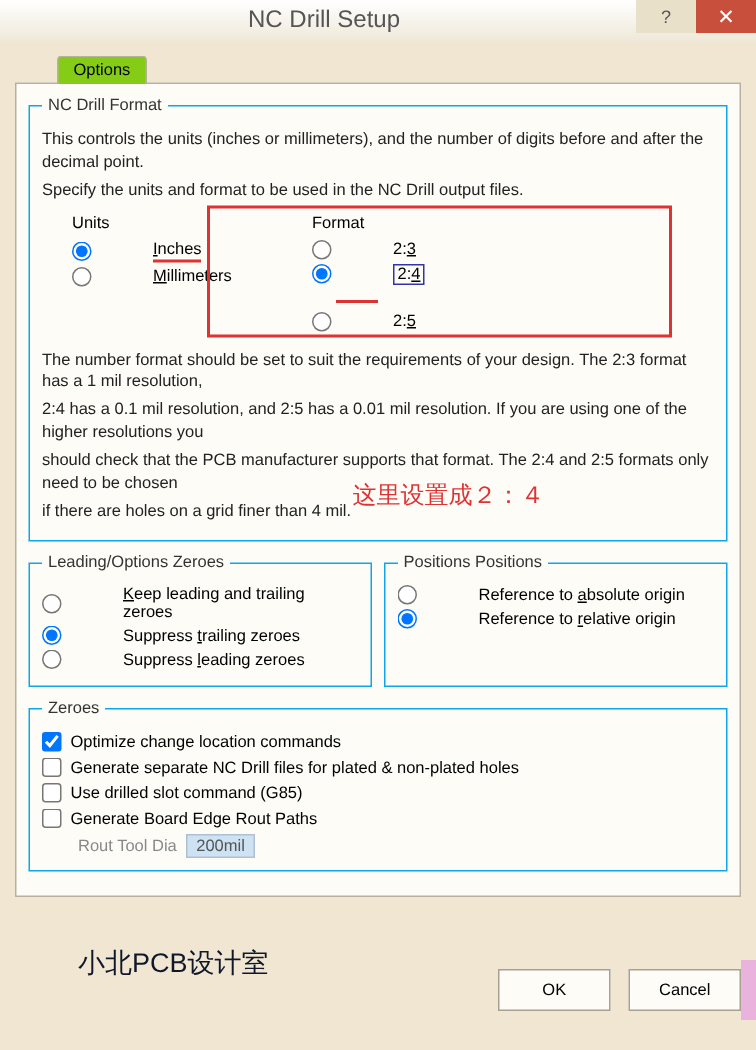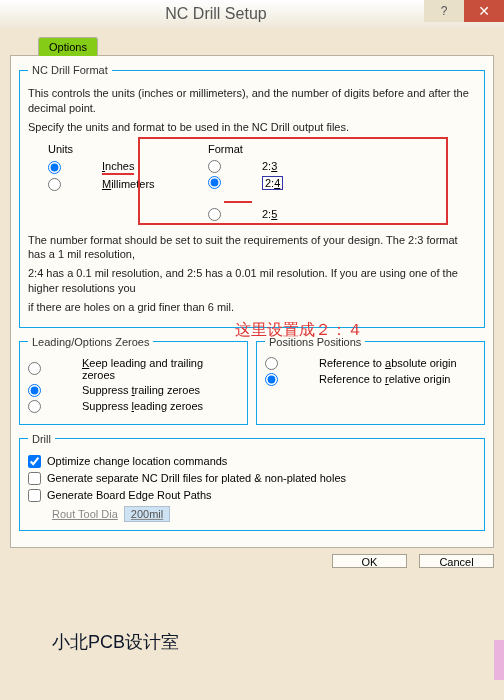--- a/index.html
+++ b/index.html
@@ -23,22 +23,22 @@
   .radio { display: flex; align-items: center; margin: 3px 0; cursor: pointer; gap: 37px; }
   .radio input { margin: 0 4px 0 0; }
   .radio .u { text-decoration: underline; }
   .redline { border-bottom: 2px solid #d33; display: inline-block; padding-bottom: 1px; }
   .sel { border: 1px solid #33a; padding: 0 2px; }
   .cb { display: flex; align-items: center; margin: 4px 0; cursor: pointer; }
   .cb input { margin: 0 6px 0 0; }
   .annot1 { position: absolute; color: #d33; font-size: 16px; font-family: Liberation Sans, sans-serif; }
   .annot2 { position: absolute; color: #0f172a; font-size: 18px; font-family: "SimSun","Microsoft YaHei",sans-serif; }
   .buttons { display: flex; justify-content: flex-end; gap: 12px; margin-top: 6px; }
-  button.btn { width: 75px; height: 14px; background: #fdfcf7; border: 1px solid #a8a090; cursor: pointer; }
-  .routtool { display: flex; align-items: center; margin: 4px 0 0 24px; color: #888; text-decoration: underline; }
+  button.btn { width: 75px; height: 28px; background: #fdfcf7; border: 1px solid #a8a090; cursor: pointer; margin-top: 42px; }
+  .routtool { display: flex; align-items: center; margin: 4px 0 0 24px; color: #888; }
   .routtool .val { background: #cde2f2; border: 1px solid #b0c0d0; padding: 1px 6px; margin-left: 6px; color: #555; }
   .para { margin: 4px 0; line-height: 1.35; color: #222; }
   .subgroups { display: flex; gap: 50px; padding: 4px 10px 0 20px; }
   .sublabel { font-size: 11px; padding-bottom: 2px; }
   .pink { position: absolute; right: 0; top: 640px; width: 10px; height: 40px; background: #eab3dd; }
 </style>
 </head>
 <body>
 
 <div class="titlebar">
@@ -88,21 +88,22 @@
             <label class="radio">
               <input type="radio" style="">
               <span>2:<span class="u">5</span></span>
             </label>
           </div>
         </div>
       </div>
 
       <div class="para">The number format should be set to suit the requirements of your design. The 2:3 format has a 1 mil resolution,</div>
       <div class="para">2:4 has a 0.1 mil resolution, and 2:5 has a 0.01 mil resolution. If you are using one of the higher resolutions you</div>
-      <div class="para">if there are holes on a grid finer than 6 mil.</div>
+      <div class="para">should check that the PCB manufacturer supports that format. The 2:4 and 2:5 formats only need to be chosen</div>
+      <div class="para">if there are holes on a grid finer than 4 mil.</div>
     </fieldset>
 
     <div class="annot1" style="left:235px; top:320px;">这里设置成２：４</div>
 
     <div class="row">
       <fieldset class="col">
         <legend>Leading/Options Zeroes</legend>
         <label class="radio">
           <input type="radio" style="">
           <span><span class="u">K</span>eep leading and trailing zeroes</span>
@@ -124,28 +125,32 @@
           <span>Reference to <span class="u">a</span>bsolute origin</span>
         </label>
         <label class="radio">
           <input type="radio" checked="" style="">
           <span>Reference to <span class="u">r</span>elative origin</span>
         </label>
       </fieldset>
     </div>
 
     <fieldset>
-      <legend>Drill</legend>
+      <legend>Zeroes</legend>
       <label class="cb">
         <input type="checkbox" checked="" style="">
         <span><span class="u">O</span>ptimize change location commands</span>
       </label>
       <label class="cb">
         <input type="checkbox" style="">
         <span><span class="u">G</span>enerate separate NC Drill files for plated &amp; non-plated holes</span>
+      </label>
+      <label class="cb">
+        <input type="checkbox" style="">
+        <span><span class="u">U</span>se drilled slot command (G85)</span>
       </label>
       <label class="cb">
         <input type="checkbox" style="">
         <span>Generate Board Edge <span class="u">R</span>out Paths</span>
       </label>
       <div class="routtool">
         <span>Rout Tool Dia</span>
         <span class="val">200mil</span>
       </div>
     </fieldset>

